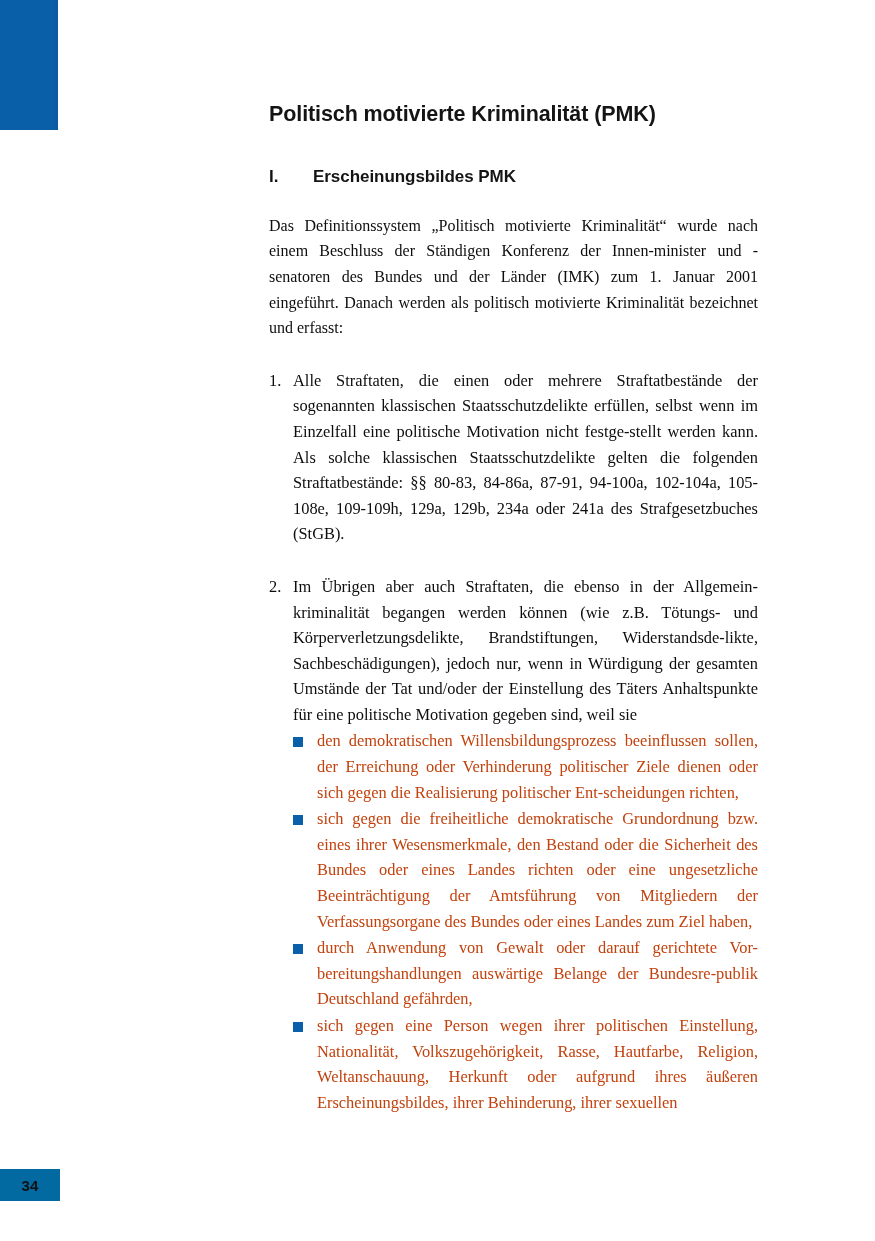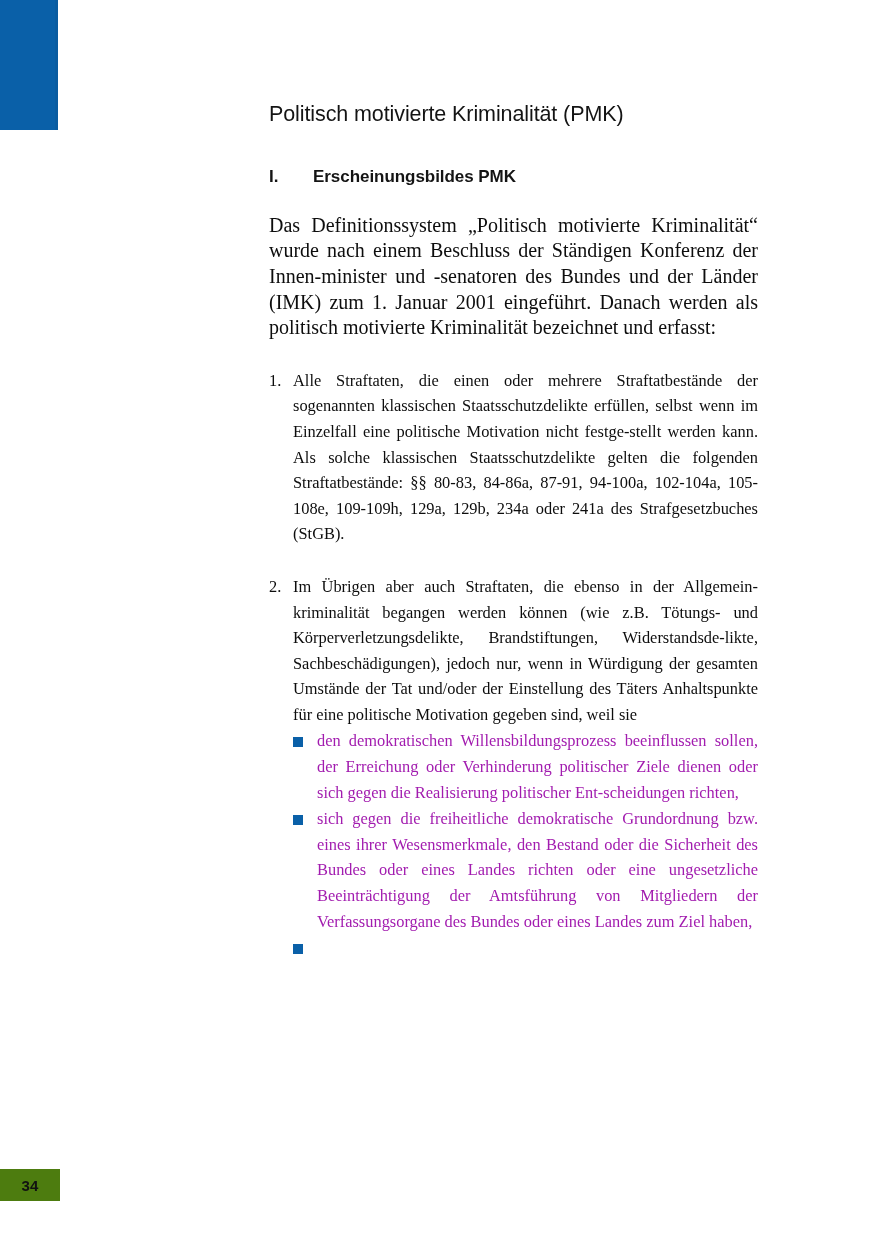--- a/index.html
+++ b/index.html
@@ -34,21 +34,21 @@
     background: #0b5ca0;
   }
 
   
   .page-number-tab {
     position: absolute;
     left: 0;
     top: 1169px;
     width: 60px;
     height: 32px;
-    background: #4d7c0f;
+    background: #0369a1;
     display: flex;
     align-items: center;
     justify-content: center;
   }
   .page-number-tab .num {
     font-family: "Liberation Sans", "DejaVu Sans", sans-serif;
     font-weight: bold;
     font-size: 15px;
     color: #111111;
     letter-spacing: 0.2px;
@@ -57,21 +57,21 @@
   
   .content {
     position: absolute;
     left: 269px;
     top: 102px;
     width: 489px;
   }
 
   h1.doc-title {
     font-family: "Liberation Sans", "DejaVu Sans", sans-serif;
-    font-weight: normal;
+    font-weight: bold;
     font-size: 21.5px;
     line-height: 1.2;
     color: #141414;
     margin: 0 0 0 0;
     letter-spacing: -0.1px;
   }
 
   .section-heading {
     display: flex;
     margin-top: 39px;
@@ -84,21 +84,21 @@
   .section-heading .sec-num {
     width: 44px;
     flex: 0 0 44px;
   }
   .section-heading .sec-label {
     flex: 1 1 auto;
   }
 
   p.intro {
     margin: 26px 0 0 0;
-    font-size: 20px;
+    font-size: 16px;
     line-height: 25.6px;
     color: #0d0d0d;
     text-align: justify;
     text-justify: inter-word;
     hyphens: manual;
   }
 
   
   ol.num-list {
     list-style: none;
@@ -134,21 +134,21 @@
     list-style: none;
     margin: 0;
     padding: 0;
   }
   ul.sq-list > li {
     position: relative;
     padding-left: 24px;
     margin-top: 1px;
     font-size: 16.4px;
     line-height: 25.6px;
-    color: #a21caf;
+    color: #c2410c;
     text-align: justify;
     text-justify: inter-word;
   }
   ul.sq-list > li .sq {
     position: absolute;
     left: 0;
     top: 9px;
     width: 10px;
     height: 10px;
     background: #0a60a8;
@@ -191,19 +191,24 @@
           <li>
             <span class="sq"></span>
             <span>den demokratischen Willensbildungsprozess beeinflussen sollen, der Erreichung oder Verhinderung politischer Ziele dienen oder sich gegen die Realisierung politischer Ent-scheidungen richten,</span>
           </li>
           <li>
             <span class="sq"></span>
             <span>sich gegen die freiheitliche demokratische Grundordnung bzw. eines ihrer Wesensmerkmale, den Bestand oder die Sicherheit des Bundes oder eines Landes richten oder eine ungesetzliche Beeinträchtigung der Amtsführung von Mitgliedern der Verfassungsorgane des Bundes oder eines Landes zum Ziel haben,</span>
           </li>
           <li>
             <span class="sq"></span>
+            <span>durch Anwendung von Gewalt oder darauf gerichtete Vor-bereitungshandlungen auswärtige Belange der Bundesre-publik Deutschland gefährden,</span>
+          </li>
+          <li>
+            <span class="sq"></span>
+            <span>sich gegen eine Person wegen ihrer politischen Einstellung, Nationalität, Volkszugehörigkeit, Rasse, Hautfarbe, Religion, Weltanschauung, Herkunft oder aufgrund ihres äußeren Erscheinungsbildes, ihrer Behinderung, ihrer sexuellen</span>
           </li>
         </ul>
       </li>
     </ol>
 
   </div>
 </div>
 
 </body></html>

